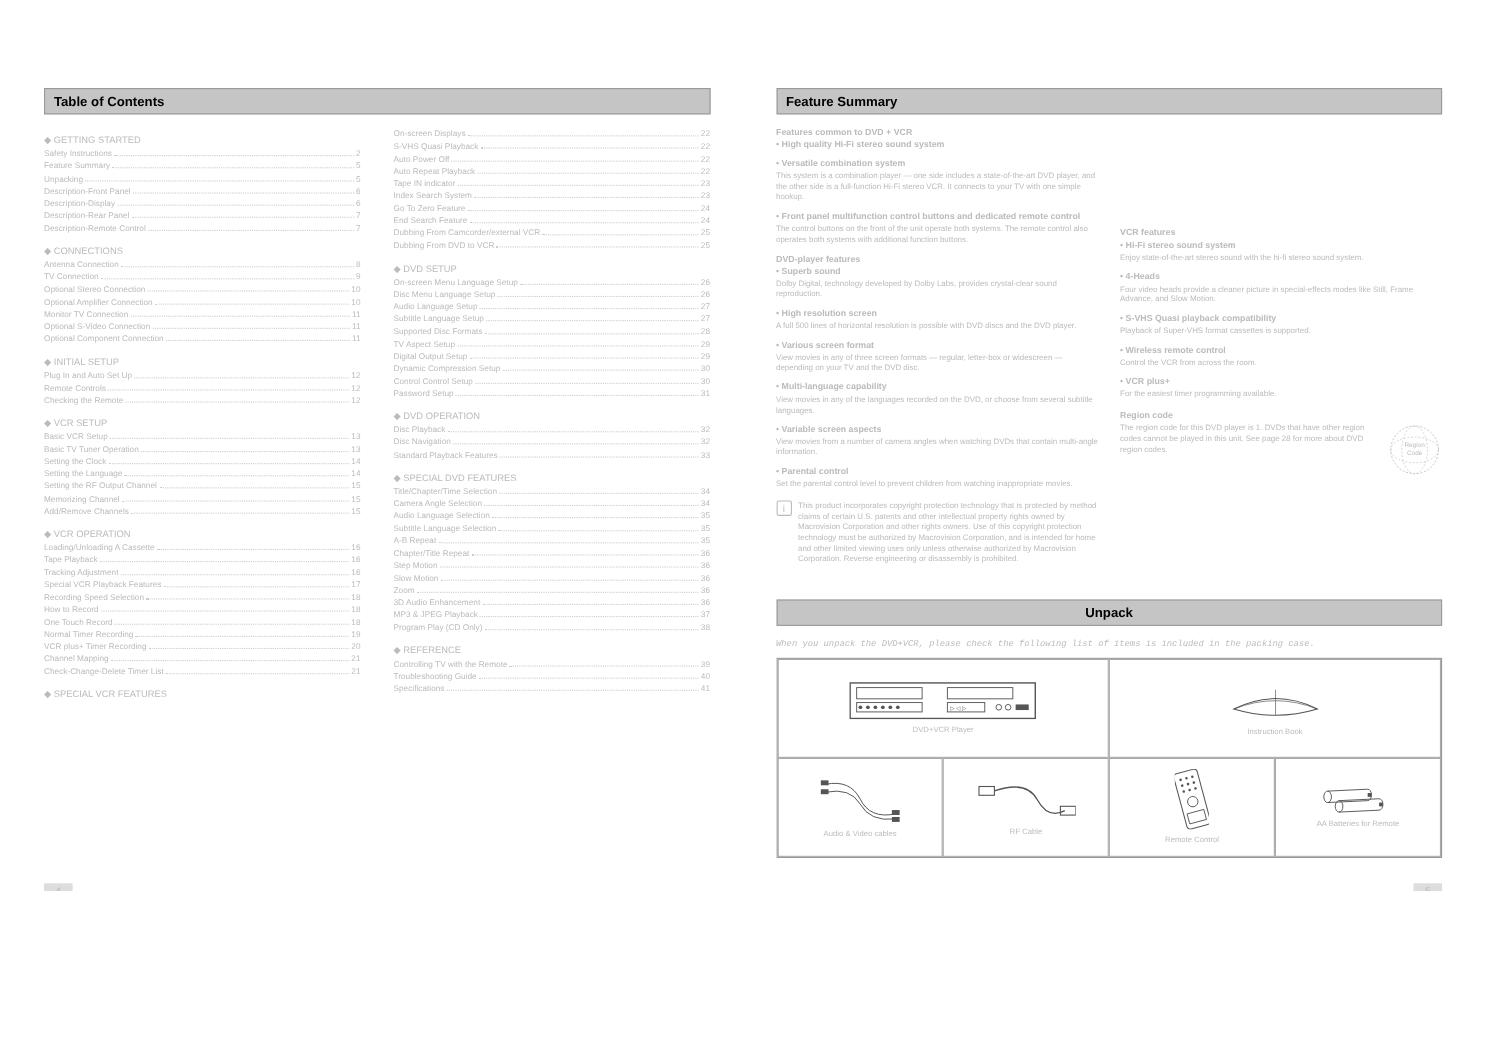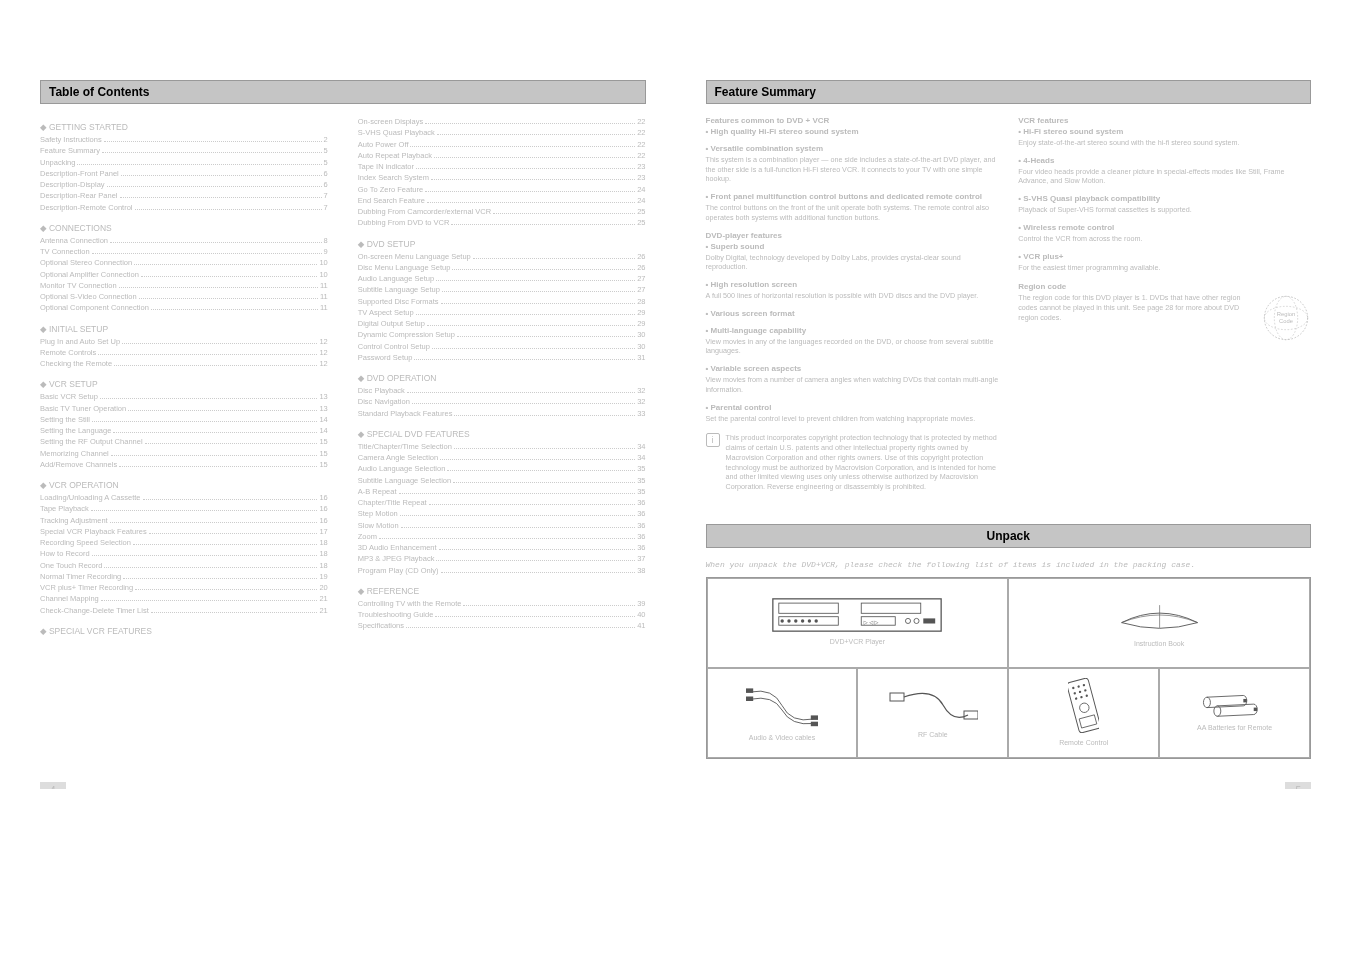--- a/index.html
+++ b/index.html
@@ -240,21 +240,21 @@
             <span class="label">Basic VCR Setup</span>
             <span class="dots"></span>
             <span class="pg">13</span>
           </div>
           <div class="toc-line">
             <span class="label">Basic TV Tuner Operation</span>
             <span class="dots"></span>
             <span class="pg">13</span>
           </div>
           <div class="toc-line">
-            <span class="label">Setting the Still</span>
+            <span class="label">Setting the Clock</span>
             <span class="dots"></span>
             <span class="pg">14</span>
           </div>
           <div class="toc-line">
             <span class="label">Setting the Language</span>
             <span class="dots"></span>
             <span class="pg">14</span>
           </div>
           <div class="toc-line">
             <span class="label">Setting the RF Output Channel</span>
@@ -536,21 +536,21 @@
           </div>
         </div>
       </div>
 
     <div class="page-number left">4</div>
   </div>
 
   <div class="col">
     <div class="section-header">Feature Summary</div>
 
-    <div style="display:flex; gap:20px;">
+    <div style="display:flex; gap:20px;align-items:center;">
       <div style="flex:1;">
         <div class="feature-title">Features common to DVD + VCR</div>
         <div id="features-common">
             <div class="feature-block">
               <div class="feature-title">• High quality Hi-Fi stereo sound system</div>
             </div>
             <div class="feature-block">
               <div class="feature-title">• Versatile combination system</div>
               <div class="feature-body">This system is a combination player — one side includes a state-of-the-art DVD player, and the other side is a full-function Hi-Fi stereo VCR. It connects to your TV with one simple hookup.</div>
             </div>
@@ -565,20 +565,21 @@
             <div class="feature-block">
               <div class="feature-title">• Superb sound</div>
               <div class="feature-body">Dolby Digital, technology developed by Dolby Labs, provides crystal-clear sound reproduction.</div>
             </div>
             <div class="feature-block">
               <div class="feature-title">• High resolution screen</div>
               <div class="feature-body">A full 500 lines of horizontal resolution is possible with DVD discs and the DVD player.</div>
             </div>
             <div class="feature-block">
               <div class="feature-title">• Various screen format</div>
+              <div class="feature-body">View movies in any of three screen formats — regular, letter-box or widescreen — depending on your TV and the DVD disc.</div>
             </div>
             <div class="feature-block">
               <div class="feature-title">• Multi-language capability</div>
               <div class="feature-body">View movies in any of the languages recorded on the DVD, or choose from several subtitle languages.</div>
             </div>
             <div class="feature-block">
               <div class="feature-title">• Variable screen aspects</div>
               <div class="feature-body">View movies from a number of camera angles when watching DVDs that contain multi-angle information.</div>
             </div>
             <div class="feature-block">

